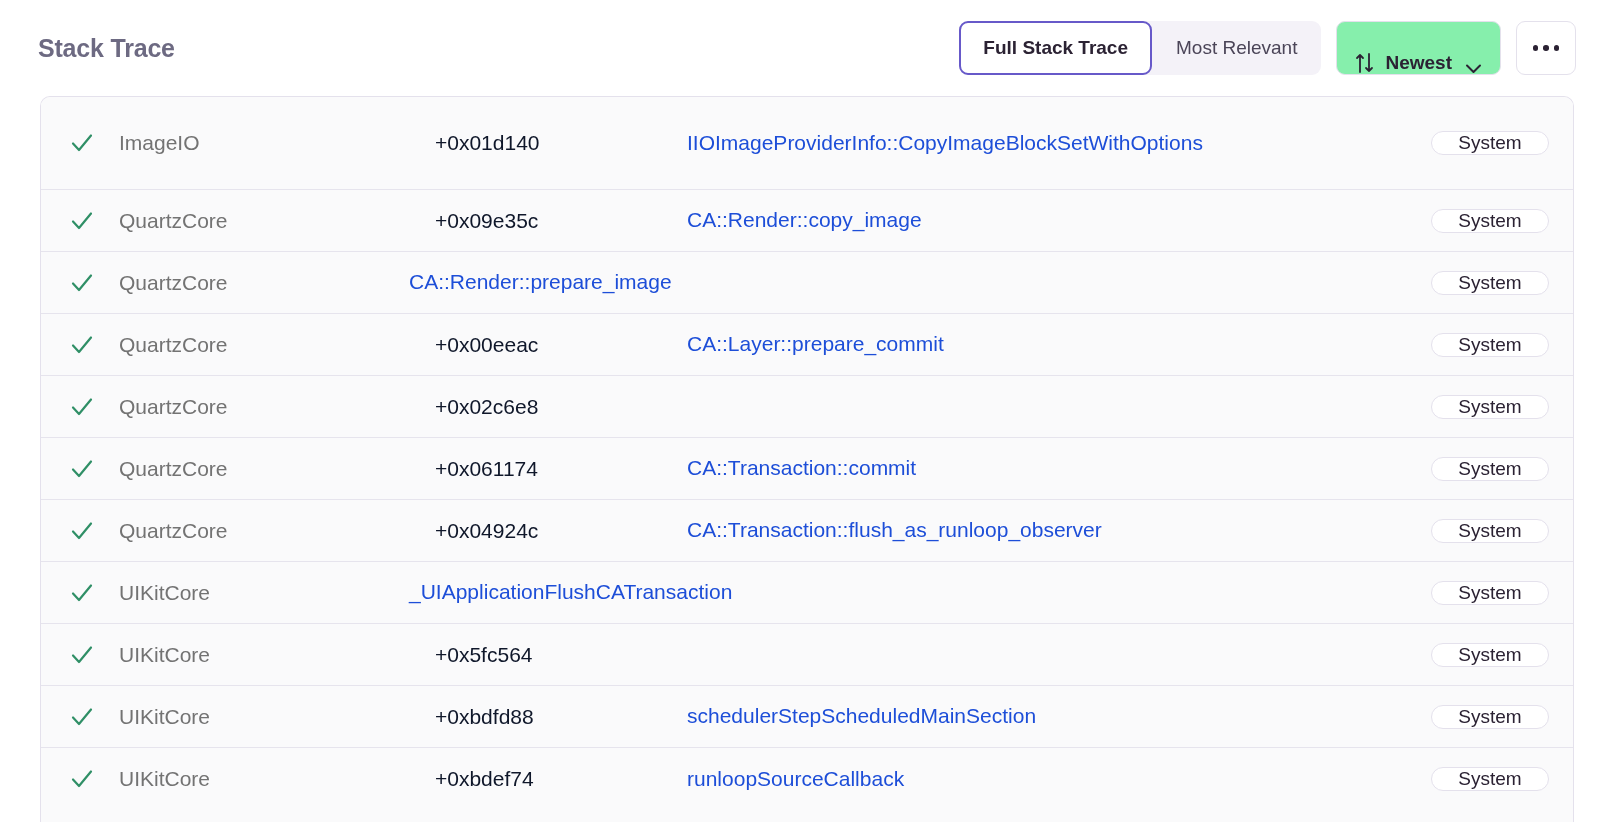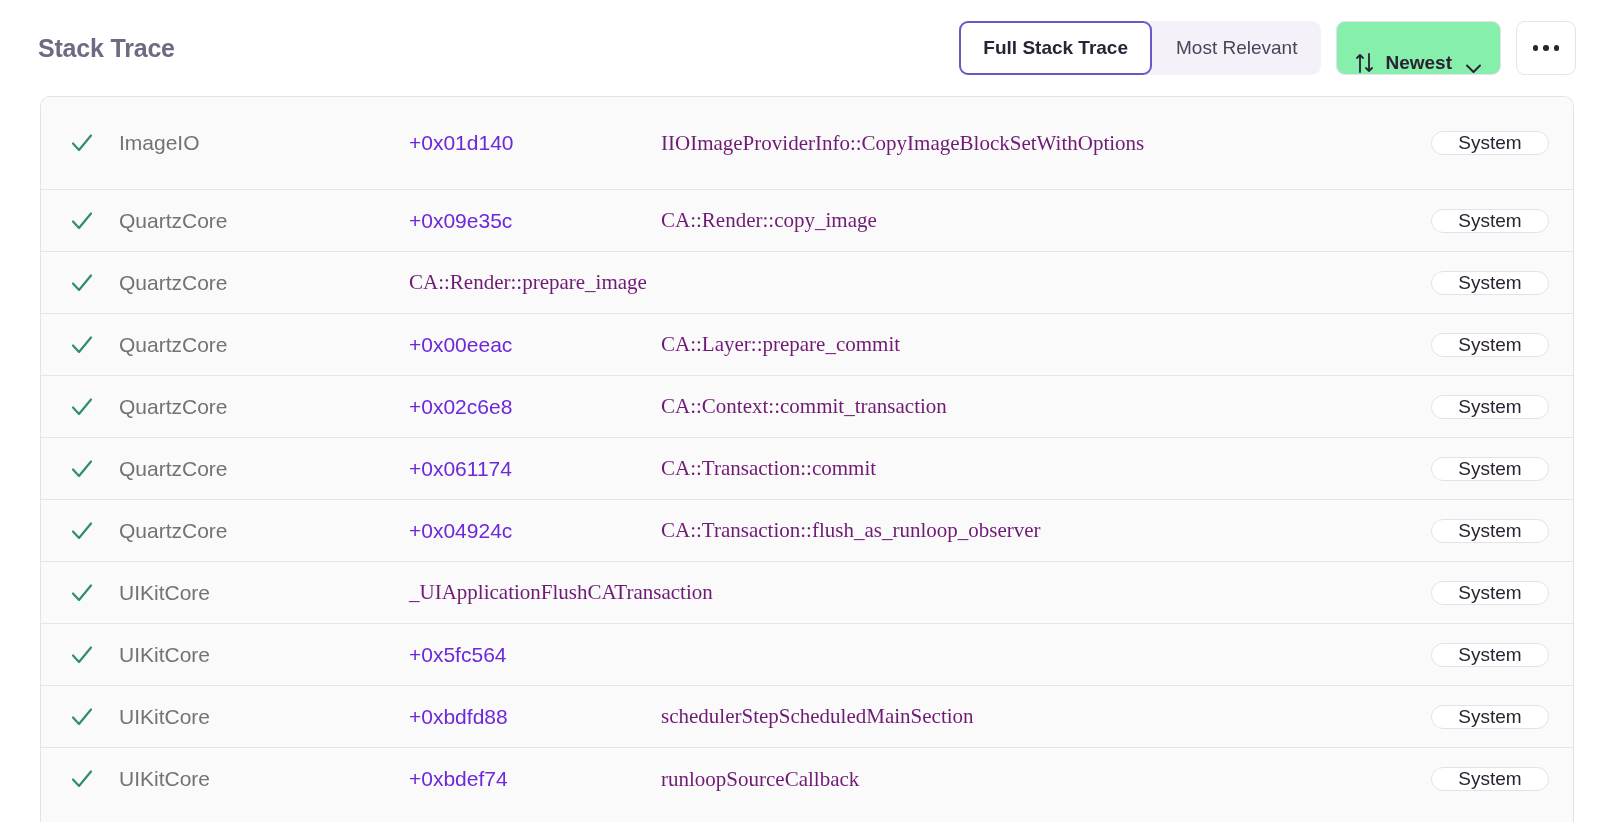--- a/index.html
+++ b/index.html
@@ -173,31 +173,32 @@
     font-size: 21px;
     color: #737373;
     white-space: nowrap;
     overflow: hidden;
   }
 
   .cell-addr {
     flex: 0 0 252px;
     width: 252px;
     font-size: 21px;
-    color: #6d28d9;
+    color: #0f172a;
     font-family: "Liberation Sans", sans-serif;
     white-space: nowrap;
     cursor: pointer;
+    margin-left: 26px;
   }
 
   .cell-func {
     flex: 1 1 auto;
-    font-family: Liberation Serif, serif;
+    font-family: Liberation Sans, sans-serif;
     font-size: 21px;
-    color: #701a75;
+    color: #1d4ed8;
     line-height: 1.45;
     word-break: break-all;
     padding-right: 24px;
     max-width: 690px;
   }
 
   .cell-badge {
     flex: 0 0 auto;
     margin-left: auto;
     display: flex;
@@ -311,21 +312,20 @@
         </div>
       </div>
       <div class="frame-row">
         <div class="cell-check">
           <svg viewBox="0 0 26 26" fill="none" stroke="currentColor" stroke-width="2.2" stroke-linecap="round" stroke-linejoin="round">
             <path d="M4 13.5 L10 20 L22 5.5"></path>
           </svg>
         </div>
         <div class="cell-module">QuartzCore</div>
         <div class="cell-addr">+0x02c6e8</div>
-        <div class="cell-func">CA::Context::commit_transaction</div>
         <div class="cell-badge">
           <span class="badge">System</span>
         </div>
       </div>
       <div class="frame-row">
         <div class="cell-check">
           <svg viewBox="0 0 26 26" fill="none" stroke="currentColor" stroke-width="2.2" stroke-linecap="round" stroke-linejoin="round">
             <path d="M4 13.5 L10 20 L22 5.5"></path>
           </svg>
         </div>

